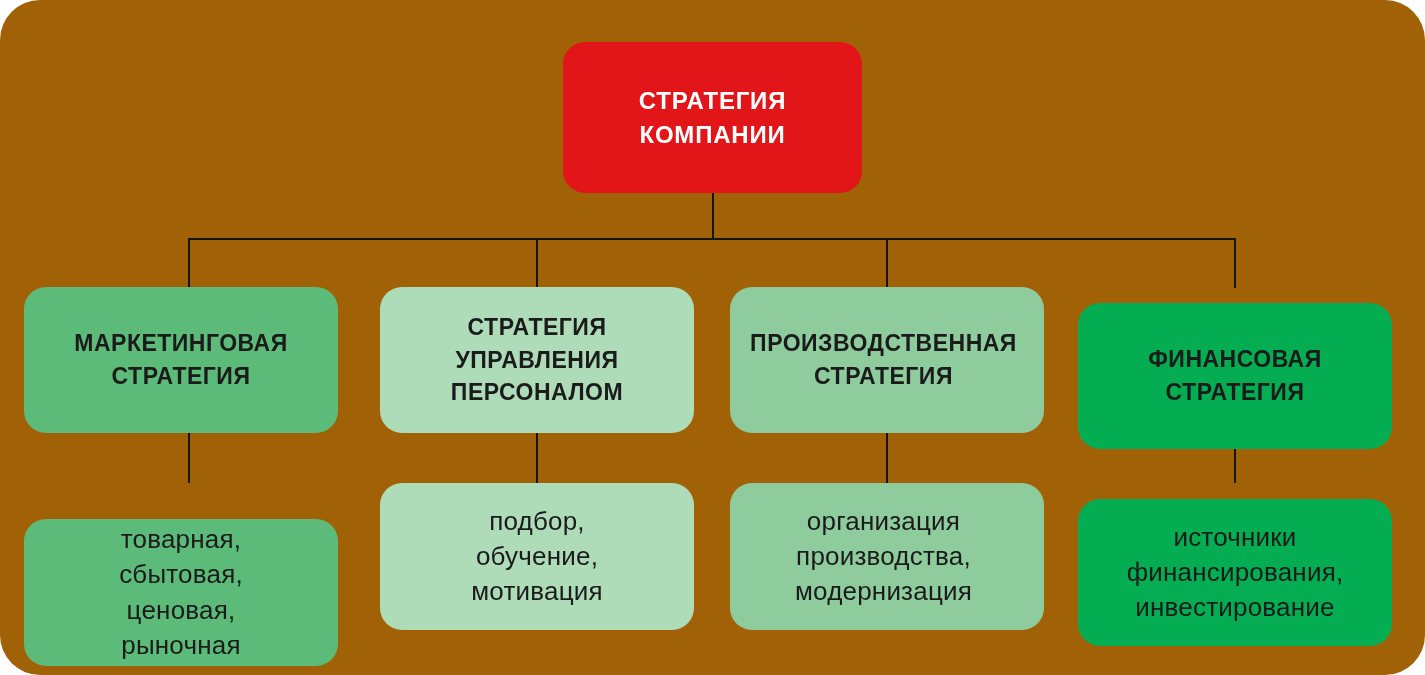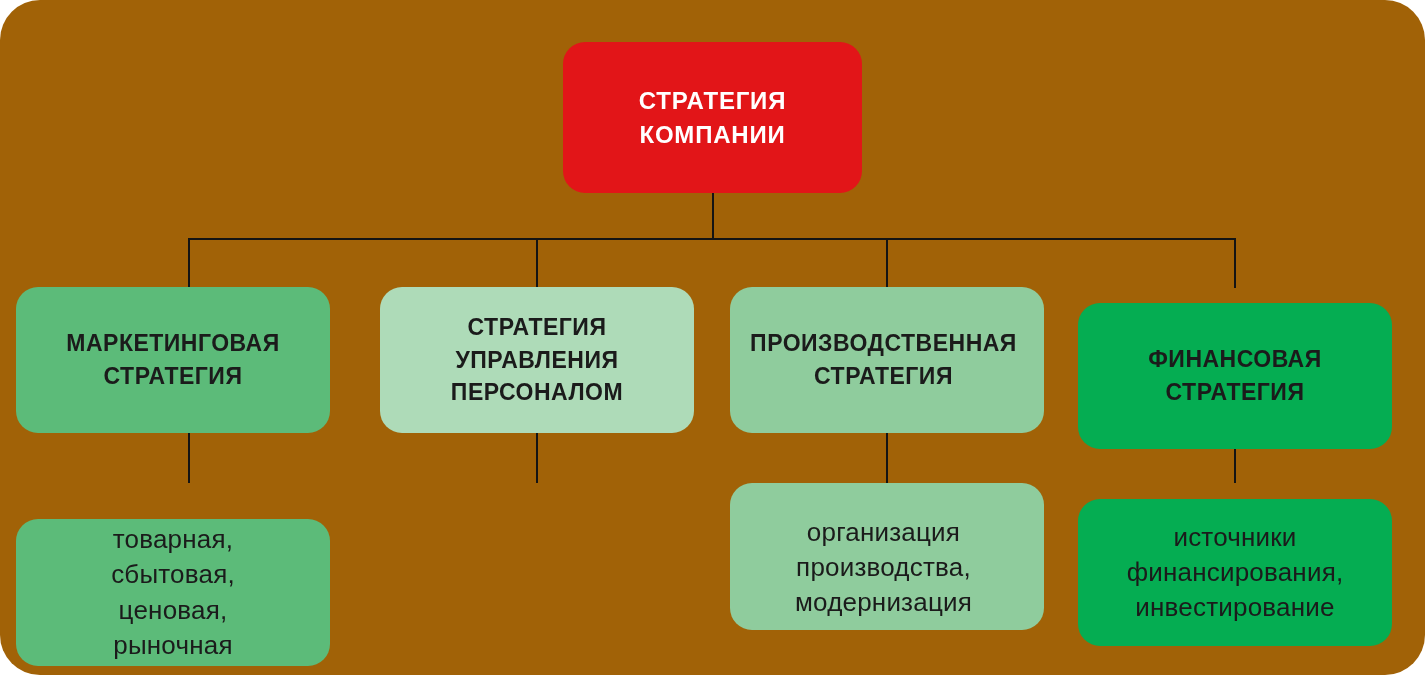--- a/index.html
+++ b/index.html
@@ -49,21 +49,21 @@
     line-height: 1.42;
   }
   .detail-label {
     font-size: 26px;
     font-weight: 400;
     letter-spacing: 0.2px;
     line-height: 1.35;
   }
   .row2 { top: 287px; height: 146px; }
   .row3 { top: 483px; height: 147px; }
-  .col0 { left: 16px;   width: 314px; text-align: center; }
+  .col0 { left: 24px;   width: 314px; text-align: center; }
   .col1 { left: 380px;  width: 314px; }
   .col2 { left: 730px;  width: 314px; padding-left: 13px; }
   .col3 { left: 1078px; width: 314px; margin-top: 16px; }
   .connector {
     position: absolute;
     background: #141414;
   }
   .v-line { width: 2px; }
   .h-line { height: 2px; }
 </style>
@@ -107,21 +107,26 @@
     <span class="node-label branch-title-label">ФИНАНСОВАЯ
 СТРАТЕГИЯ</span>
   </div>
 
   <div class="node row3 col0" style="background-color: rgb(92, 187, 121); margin-top: 36px;">
     <span class="node-label detail-label">товарная,
 сбытовая,
 ценовая,
 рыночная</span>
   </div>
-  <div class="node row3 col2" style="background-color: rgb(143, 204, 157); align-items: flex-end;">
+  <div class="node row3 col1" style="background-color: rgb(174, 219, 184);">
+    <span class="node-label detail-label">подбор,
+обучение,
+мотивация</span>
+  </div>
+  <div class="node row3 col2" style="background-color: rgb(143, 204, 157);">
     <span class="node-label detail-label">организация
 производства,
 модернизация</span>
   </div>
   <div class="node row3 col3" style="background-color: rgb(5, 173, 82);">
     <span class="node-label detail-label">источники
 финансирования,
 инвестирование</span>
   </div>
 

